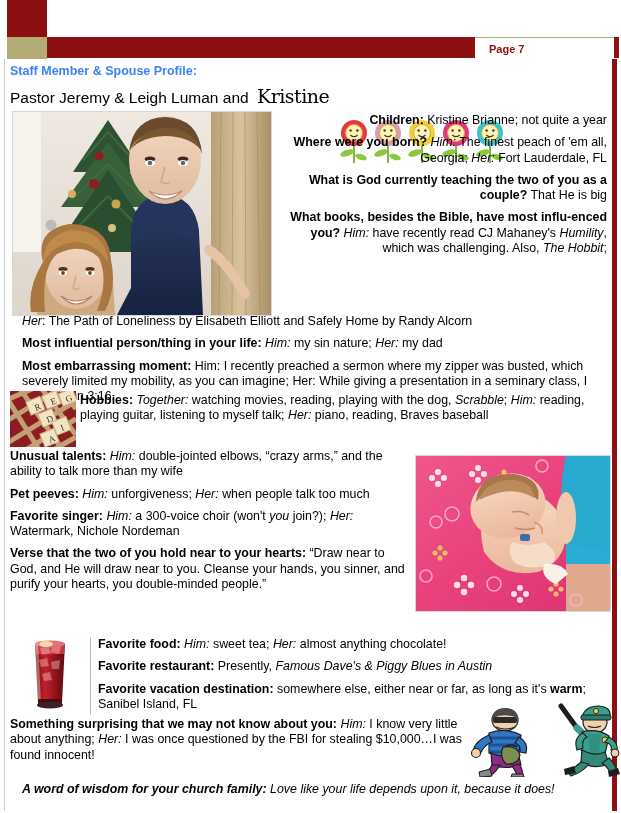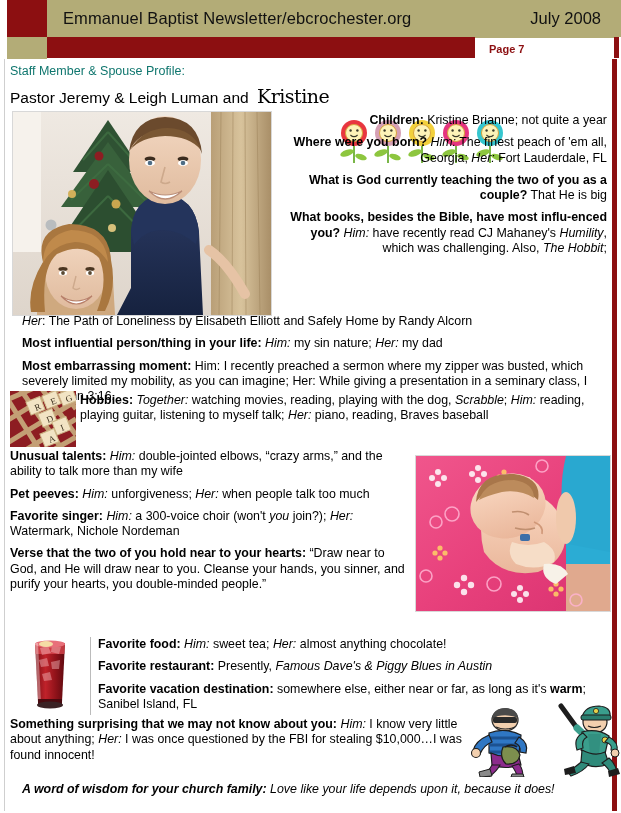--- a/index.html
+++ b/index.html
@@ -112,22 +112,22 @@
     position: absolute;
     left: 5px; top: 0;
     width: 597px; height: 752px;
   }
 
   
   .profile-label {
     position: absolute;
     left: 0px; top: 5px;
     font-size: 12.5px;
-    font-weight: normal;
-    color: #0f766e;
+    font-weight: bold;
+    color: #3b82f6;
   }
   .profile-name {
     position: absolute;
     left: 0px; top: 26px;
     font-size: 15.5px;
     color: #000;
     white-space: nowrap;
   }
   .kristine {
     font-family: "DejaVu Serif", serif;
@@ -202,24 +202,20 @@
 
   .clipbox { position: absolute; }
 </style>
 </head>
 <body>
 
 <div class="page">
 
   <div class="masthead">
     <div class="mast-left-block"></div>
-    <div class="mast-bar">
-      <div class="mast-title">Emmanuel Baptist Newsletter/ebcrochester.org</div>
-      <div class="mast-date">July 2008</div>
-    </div>
   </div>
 
   <div class="subbar">
     <div class="sub-tan"></div>
     <div class="sub-red"></div>
     <div class="sub-page">
       <span>Page 7</span>
     </div>
     <div class="sub-red-cap"></div>
   </div>

